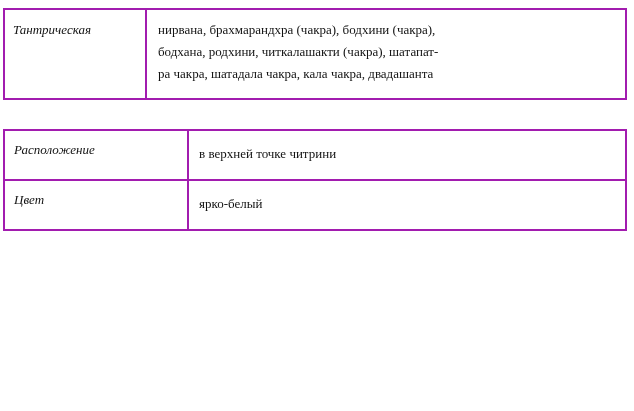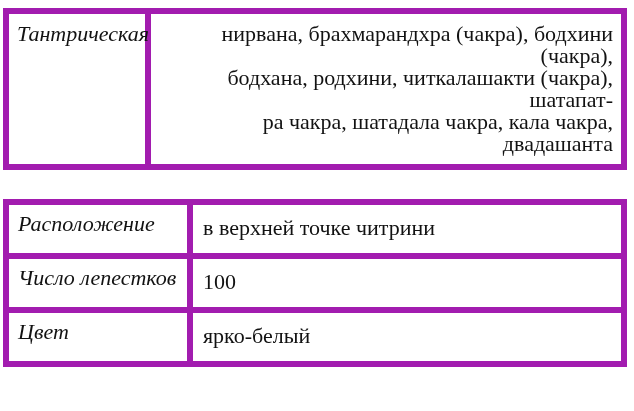--- a/index.html
+++ b/index.html
@@ -16,37 +16,37 @@
     overflow: hidden;
   }
   .book-table {
     border-collapse: collapse;
     table-layout: fixed;
     width: 624px;
     margin-left: 3px;
     background: #ffffff;
   }
   .book-table td {
-    border: 6px solid #a21caf;
-    font-size: 22px;
+    border: 2px solid #a21caf;
+    font-size: 13px;
     line-height: 22px;
     vertical-align: top;
   }
   #classification-table {
     margin-top: 8px;
   }
   #classification-table col.label-col { width: 142px; }
   #classification-table td.label-cell {
     font-style: italic;
     padding: 9px 4px 9px 8px;
   }
   #classification-table td.value-cell {
     padding: 9px 8px 9px 11px;
     white-space: pre-line;
-    text-align: right;
+    text-align: left;
   }
   #classification-table tr.row-tall   { height: 90px; }
   #classification-table tr.row-medium { height: 64px; }
   #properties-table {
     margin-top: 29px;
   }
   #properties-table col.label-col { width: 184px; }
   #properties-table td {
     vertical-align: middle;
   }
@@ -82,22 +82,18 @@
 <table class="book-table" id="properties-table">
   <colgroup>
     <col class="label-col">
     <col class="value-col">
   </colgroup>
   <tbody>
     <tr class="prow-1">
       <td class="label-cell">Расположение</td>
       <td class="value-cell">в верхней точке читрини</td>
     </tr>
-    <tr class="prow-2">
-      <td class="label-cell">Число лепестков</td>
-      <td class="value-cell">100</td>
-    </tr>
     <tr class="prow-3">
       <td class="label-cell">Цвет</td>
       <td class="value-cell">ярко-белый</td>
     </tr>
   </tbody>
 </table>
 
 </body></html>

